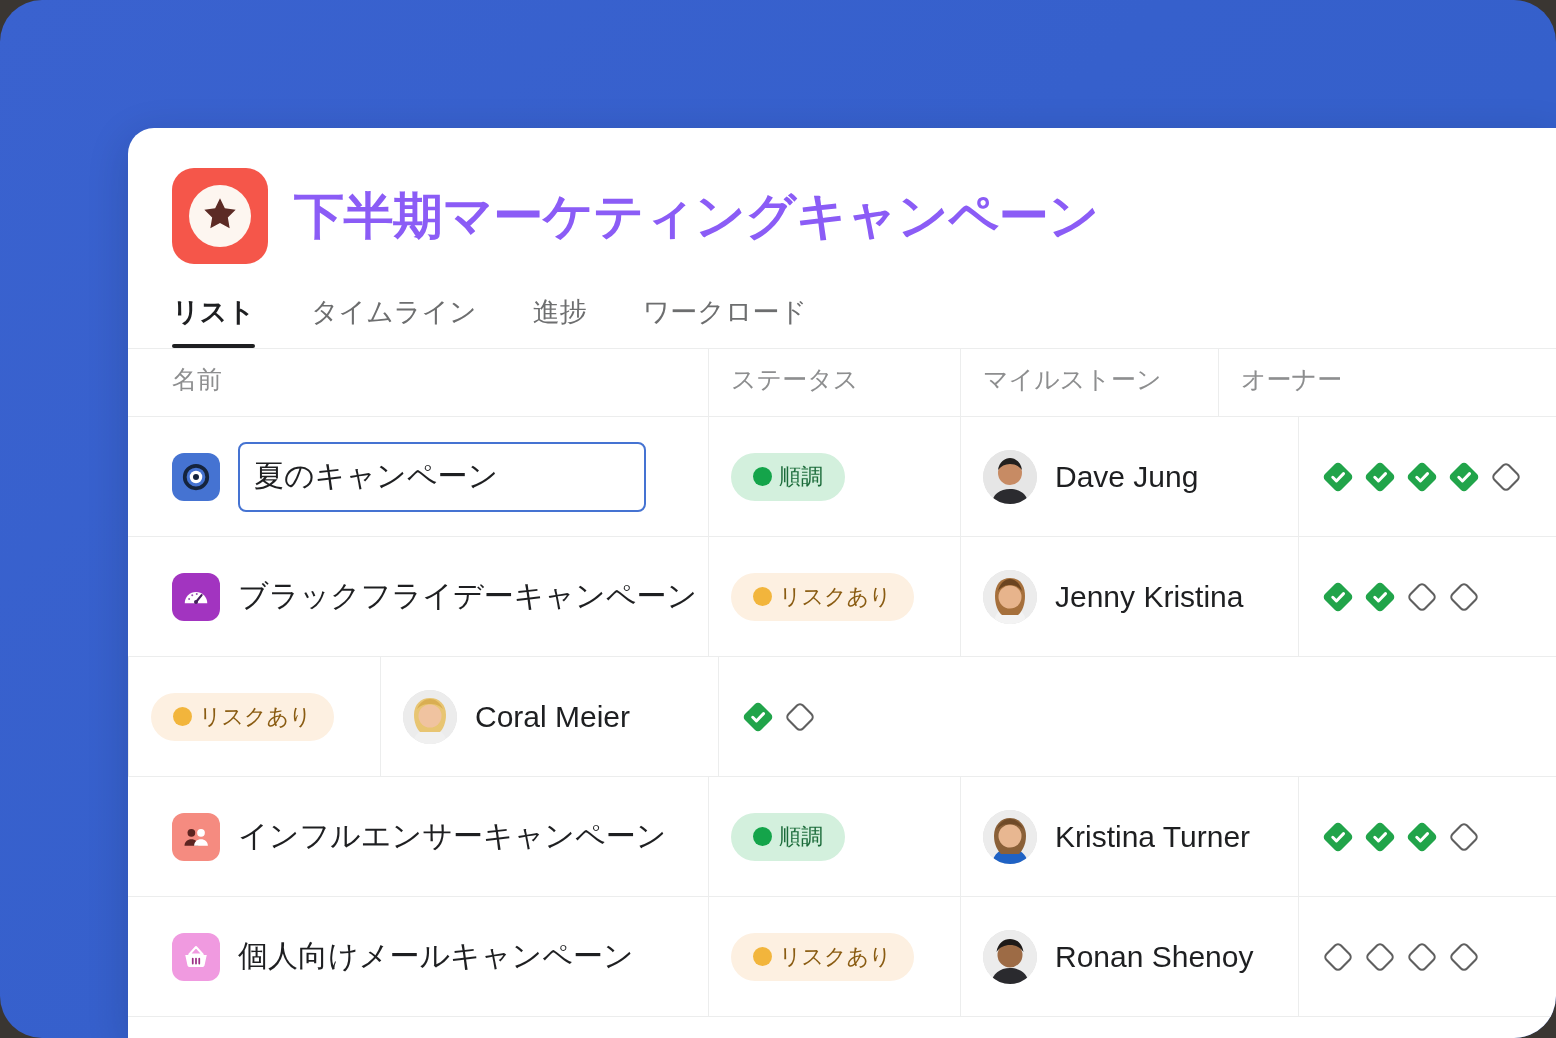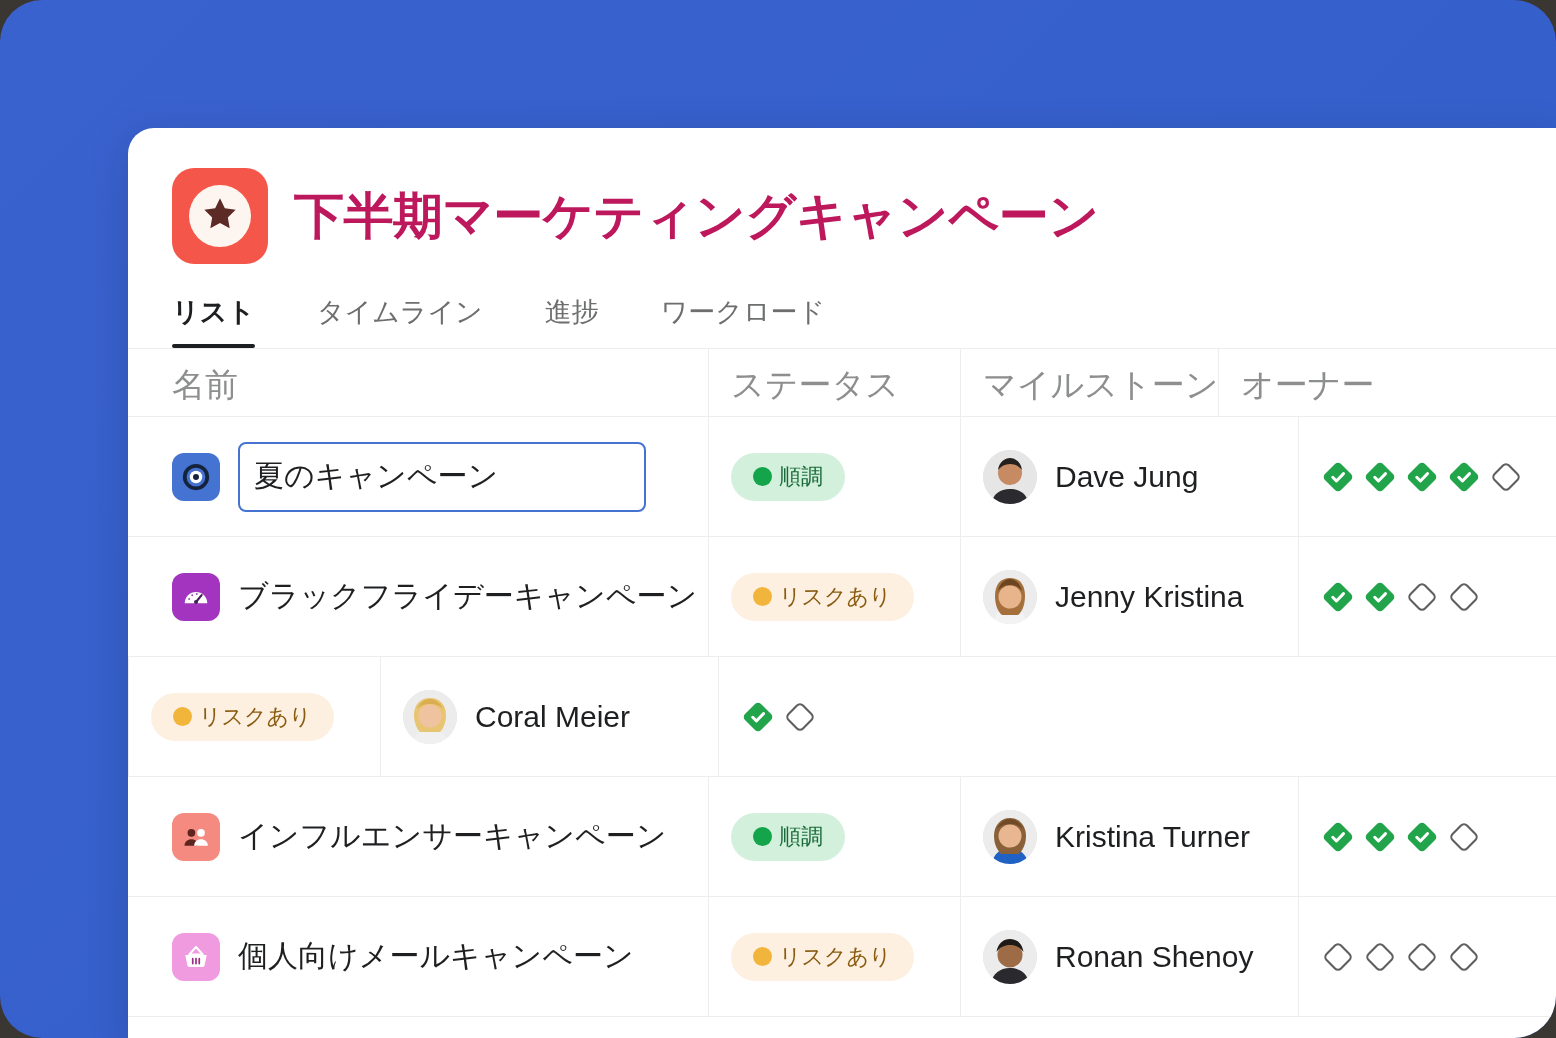--- a/index.html
+++ b/index.html
@@ -59,31 +59,31 @@
     height: 62px;
     border-radius: 50%;
     background: #fdf6f0;
     display: flex;
     align-items: center;
     justify-content: center;
   }
   .proj-title {
     font-size: 50px;
     font-weight: 700;
-    color: #be185d;
+    color: #8b5cf6;
     letter-spacing: -0.5px;
     line-height: 1.05;
     white-space: nowrap;
   }
 
   
   .tabs {
     display: flex;
     align-items: center;
-    gap: 10px;
+    gap: 4px;
     padding: 30px 0 0 44px;
     position: relative;
   }
   .tab {
     font-size: 27px;
     color: #6d6e6f;
     padding: 0 0 18px 0;
     margin-right: 52px;
     position: relative;
     white-space: nowrap;
@@ -128,21 +128,21 @@
   .c-name   { width: 580px; padding-left: 44px; }
   .c-status { width: 252px; padding-left: 22px; border-left: 1px solid #eceded; }
   .c-owner  { width: 338px; padding-left: 22px; border-left: 1px solid #eceded; }
   .c-miles  { width: 258px; padding-left: 22px; border-left: 1px solid #eceded; }
 
   .trow.head .cell {
     align-items: flex-start;
     padding-top: 14px;
   }
   .colhead {
-    font-size: 33px;
+    font-size: 25px;
     color: #8d8e8f;
     white-space: nowrap;
   }
 
   
   .picon {
     width: 48px;
     height: 48px;
     border-radius: 12px;
     display: flex;

